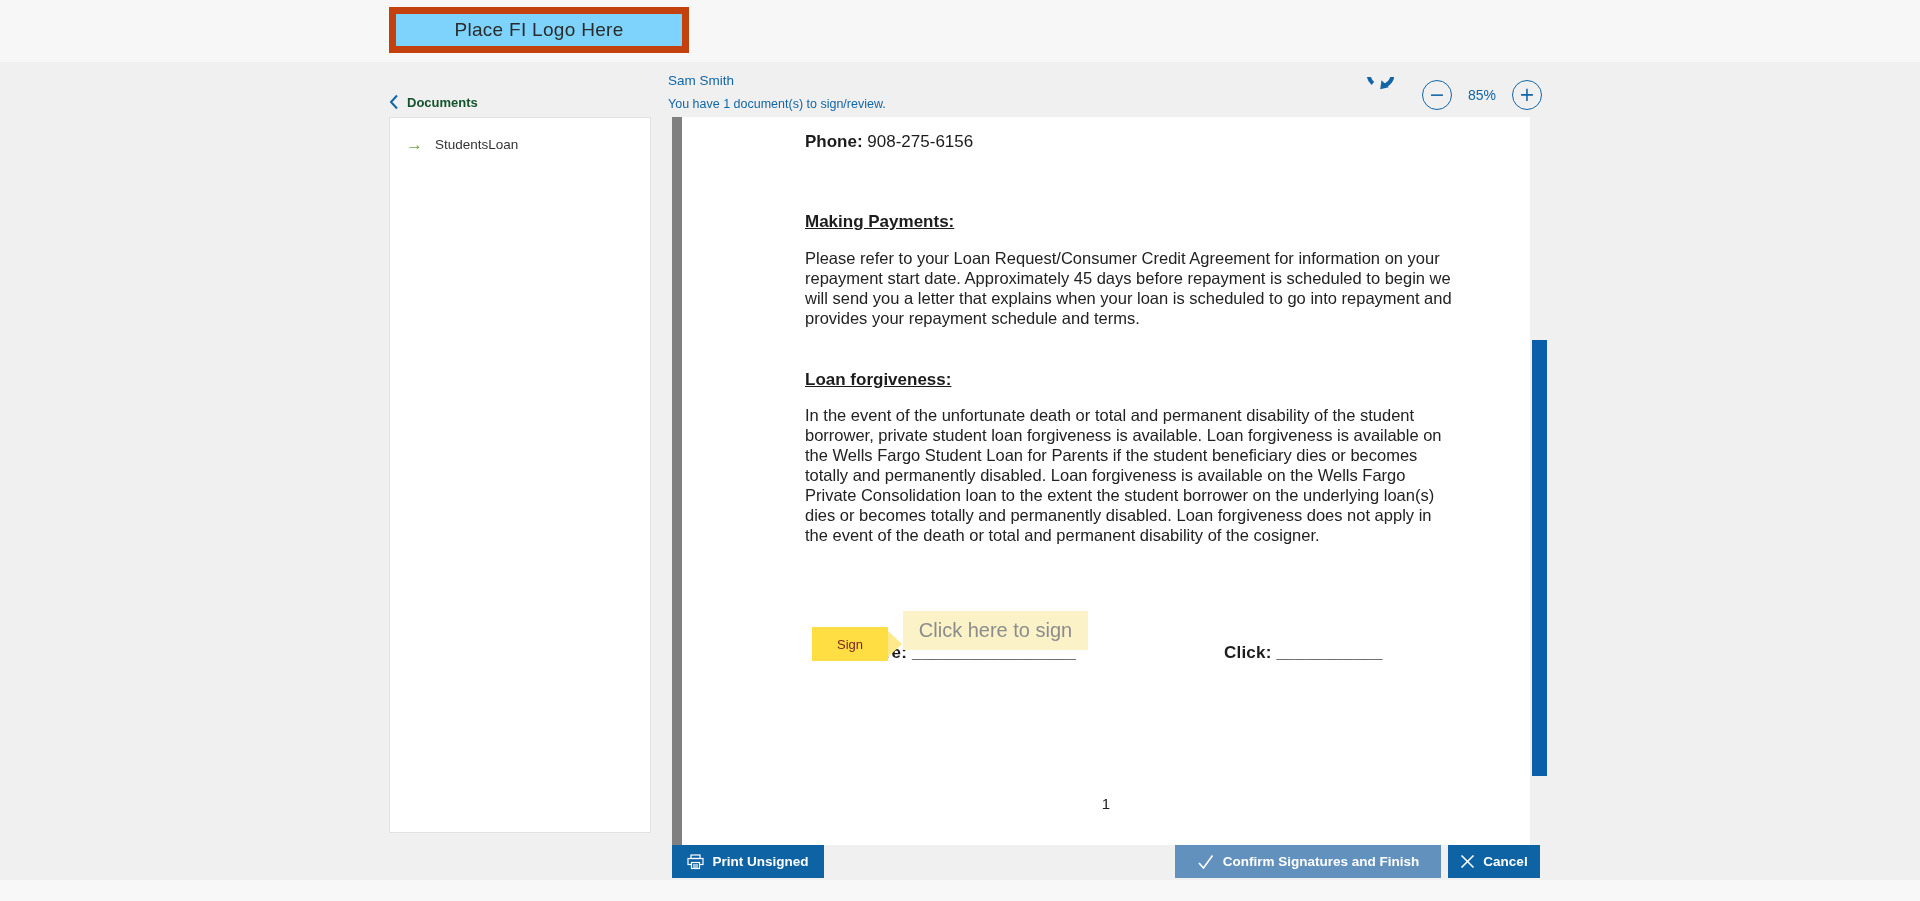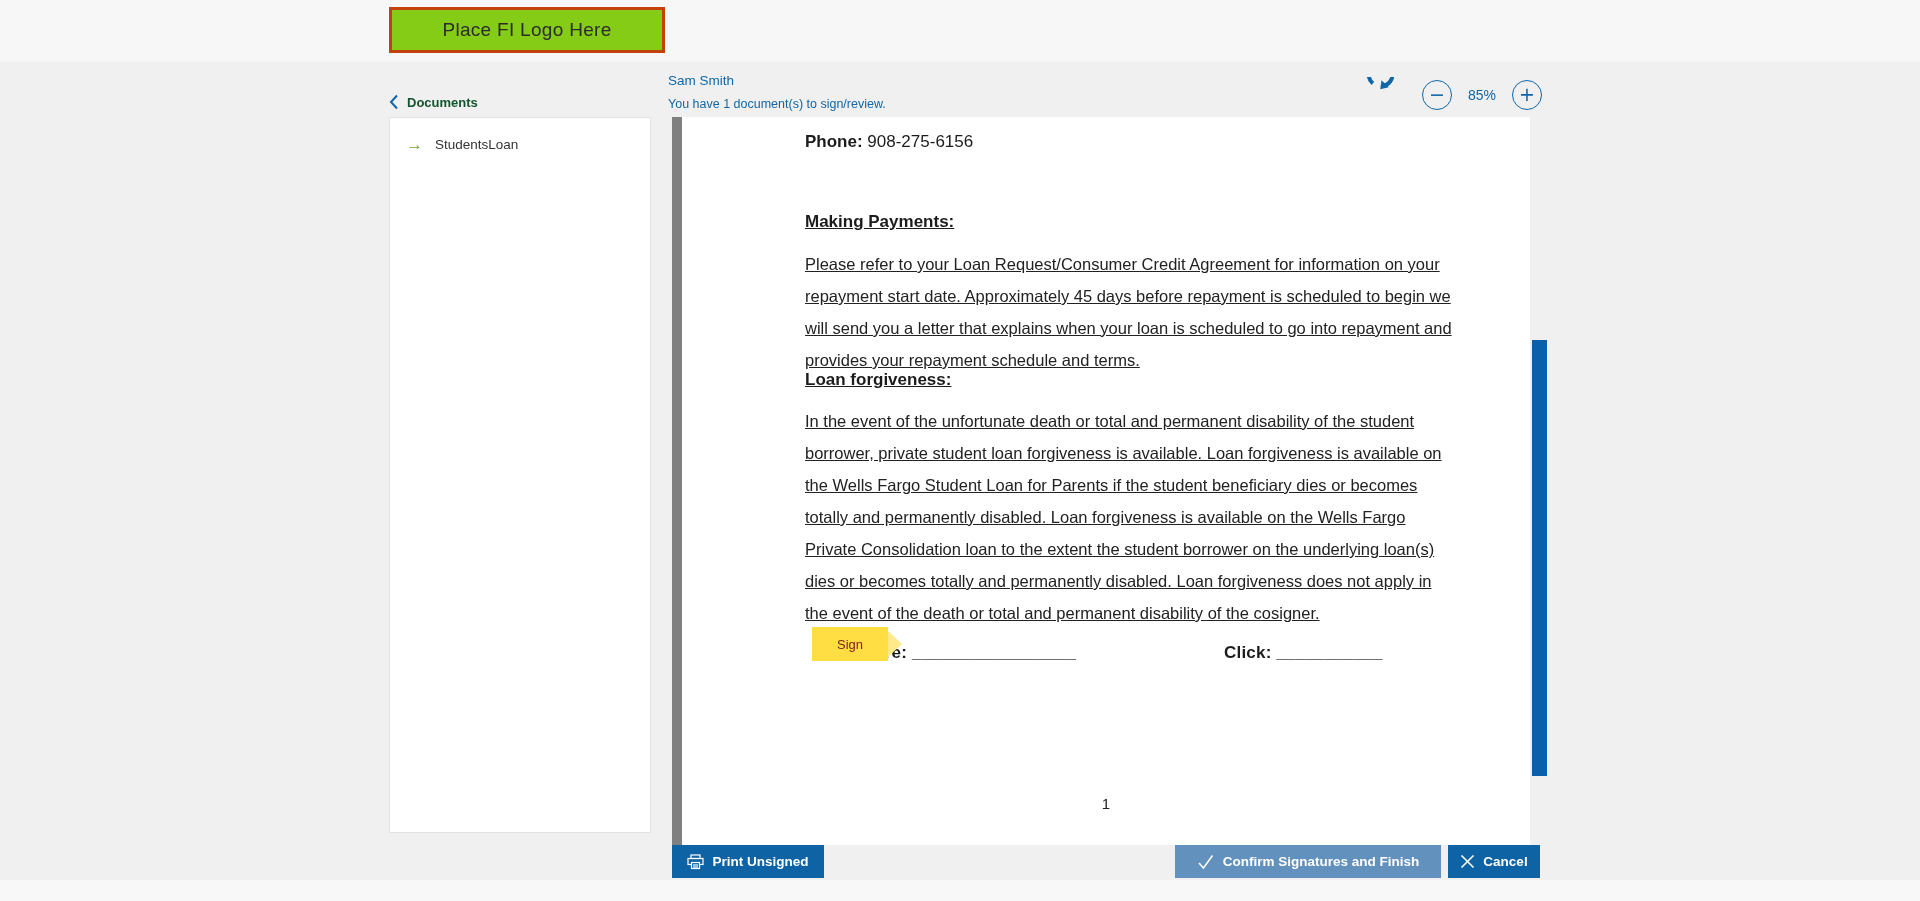--- a/index.html
+++ b/index.html
@@ -1,22 +1,22 @@
 <!DOCTYPE html>
 <html><head>
 <meta charset="utf-8">
 <style>
   * { margin:0; padding:0; box-sizing:border-box; }
   html,body { width:1920px; height:901px; font-family:"Liberation Sans", sans-serif; background:#f8f8f8; overflow:hidden; }
   #app { position:relative; width:1920px; height:901px; background:#f8f8f8; }
 
   
   .topbar { position:absolute; left:0; top:0; width:1920px; height:62px; background:#f7f7f7; }
-  .logo-box { position:absolute; left:389px; top:7px; width:276px; height:46px; background:#84cc16;
-              border:3px solid #c2410c; display:flex; align-items:center; justify-content:center;
+  .logo-box { position:absolute; left:389px; top:7px; width:300px; height:46px; background:#7dd3fc;
+              border:7px solid #c2410c; display:flex; align-items:center; justify-content:center;
               font-size:19px; color:#2b2b2b; letter-spacing:.3px; }
 
   
   .main { position:absolute; left:0; top:62px; width:1920px; height:818px; background:#f0f0f0; }
 
   
   .docs-back { position:absolute; left:389px; top:32px; display:flex; align-items:center; gap:8px; cursor:pointer; }
   .docs-back .chev { display:flex; }
   .docs-back .lbl { font-size:13px; font-weight:bold; color:#14532d; }
 
@@ -42,21 +42,21 @@
   
   .gray-bar { position:absolute; left:672px; top:55px; width:10px; height:728px; background:#808080; }
   .page { position:absolute; left:682px; top:55px; width:848px; height:728px; background:#ffffff; }
   .scroll-thumb { position:absolute; left:1532px; top:278px; width:15px; height:436px; background:#0b5ea9; cursor:grab; }
 
   
   .doc { position:relative; width:100%; height:100%; color:#1c1c1c; }
   .doc-line-phone { position:absolute; left:123px; top:15px; font-size:17px; }
   .doc-line-phone b { font-weight:bold; }
   .doc-h { position:absolute; left:123px; font-size:17px; font-weight:bold; text-decoration:underline; }
-  .doc-p { position:absolute; left:123px; width:650px; font-size:16.5px; line-height:32px; color:#222;text-decoration:underline; }
+  .doc-p { position:absolute; left:123px; width:650px; font-size:16.5px; line-height:20px; color:#222; }
   .h1 { top:95px; } .p1 { top:131px; } .h2 { top:253px; } .p2 { top:288px; }
 
   .sign-tag { position:absolute; left:130px; top:510px; width:76px; height:34px; background:#ffde44;
               display:flex; align-items:center; justify-content:center; cursor:pointer; z-index:3; }
   .sign-tag .t { font-size:13px; color:#7b1c1c; }
   .sign-tag .point { position:absolute; left:76px; top:4px; width:0; height:0;
               border-top:13px solid transparent; border-bottom:13px solid transparent; border-left:14px solid #ffe98a; }
   .sign-box { position:absolute; left:221px; top:494px; width:185px; height:39px; background:#fbf2c7;
               display:flex; align-items:center; justify-content:center; cursor:pointer; z-index:2; }
   .sign-box .t { font-size:20px; color:#8c8c8c; }
@@ -136,20 +136,23 @@
         <div class="doc-h h1">Making Payments:</div>
         <div class="doc-p p1">Please refer to your Loan Request/Consumer Credit Agreement for information on your repayment start date. Approximately 45 days before repayment is scheduled to begin we will send you a letter that explains when your loan is scheduled to go into repayment and provides your repayment schedule and terms.</div>
 
         <div class="doc-h h2">Loan forgiveness:</div>
         <div class="doc-p p2">In the event of the unfortunate death or total and permanent disability of the student borrower, private student loan forgiveness is available. Loan forgiveness is available on the Wells Fargo Student Loan for Parents if the student beneficiary dies or becomes totally and permanently disabled. Loan forgiveness is available on the Wells Fargo Private Consolidation loan to the extent the student borrower on the underlying loan(s) dies or becomes totally and permanently disabled. Loan forgiveness does not apply in the event of the death or total and permanent disability of the cosigner.</div>
 
         <div class="sign-tag">
           <span class="t">Sign</span>
           <span class="point"></span>
         </div>
+        <div class="sign-box">
+          <span class="t">Click here to sign</span>
+        </div>
 
         <div class="sig-row">Signature: _________________</div>
         <div class="date-row">Click: ___________</div>
 
         <div class="page-num">1</div>
       </div>
     </div>
 
     <div class="scroll-thumb"></div>
   </div>

